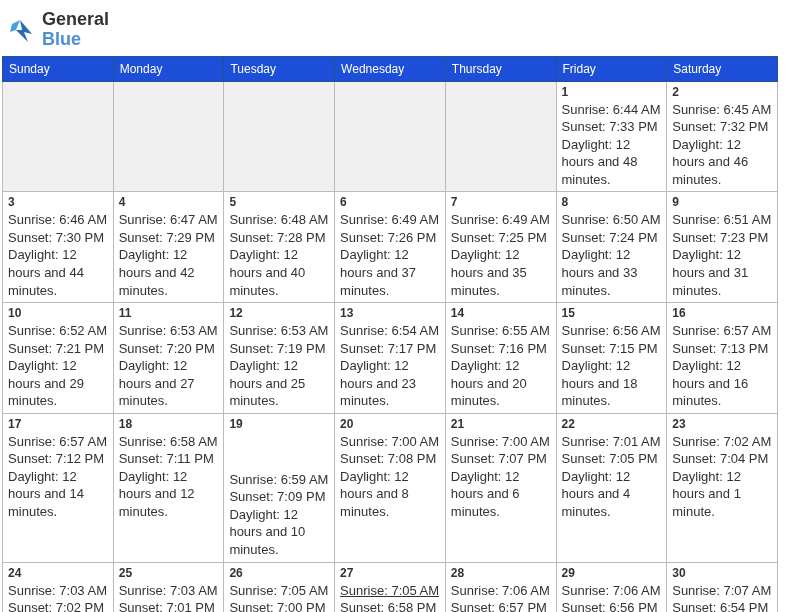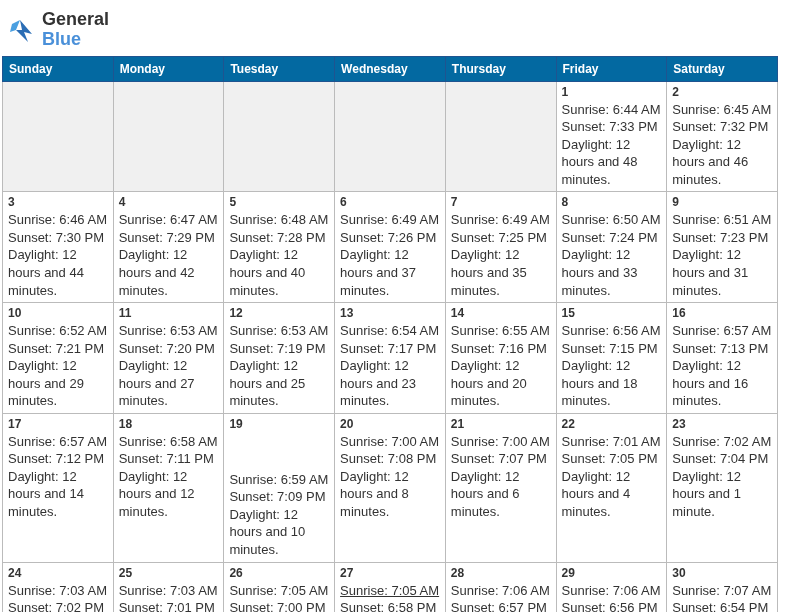--- a/index.html
+++ b/index.html
@@ -51,24 +51,24 @@
       font-size: 14px;
       color: #555;
       margin-top: 2px;
     }
     .calendar {
       width: 100%;
       border-collapse: collapse;
       border: 1px solid #aaa;
     }
     .calendar th {
-      background: #0369a1;
+      background: #1d4ed8;
       color: #fff;
       font-size: 12px;
-      font-weight: bold;
+      font-weight: normal;
       text-align: left;
       padding: 5px 6px;
       border: 1px solid #1f5490;
     }
     .calendar td {
       vertical-align: top;
       border: 1px solid #bbb;
       padding: 3px 5px;
       font-size: 10px;
       color: #333;

